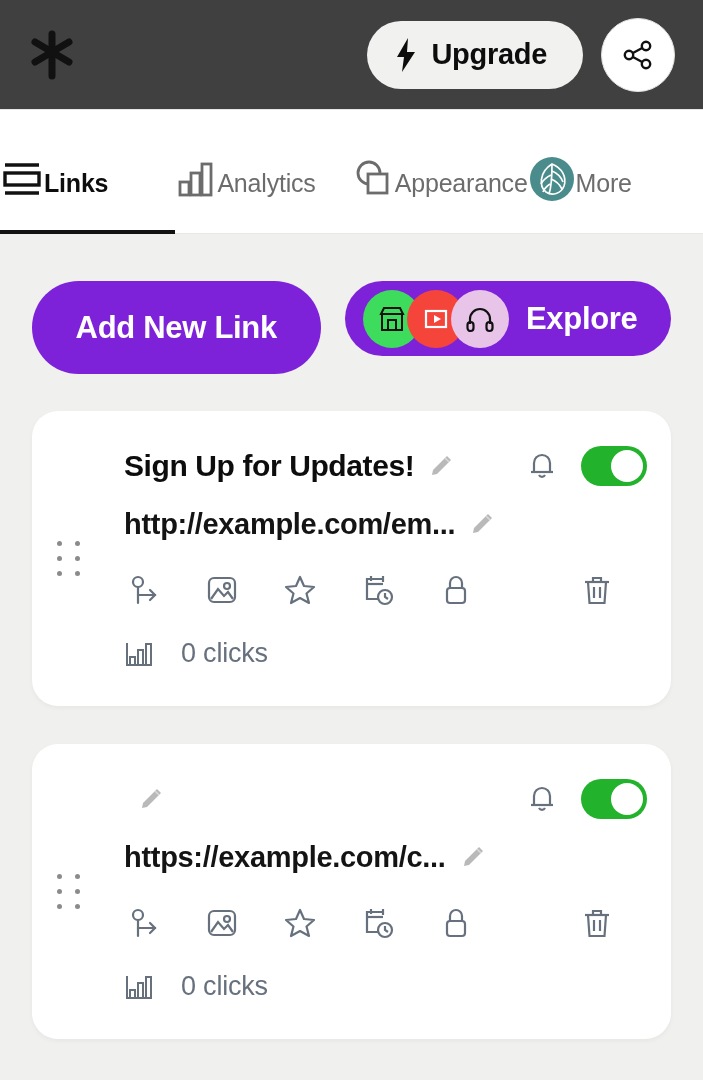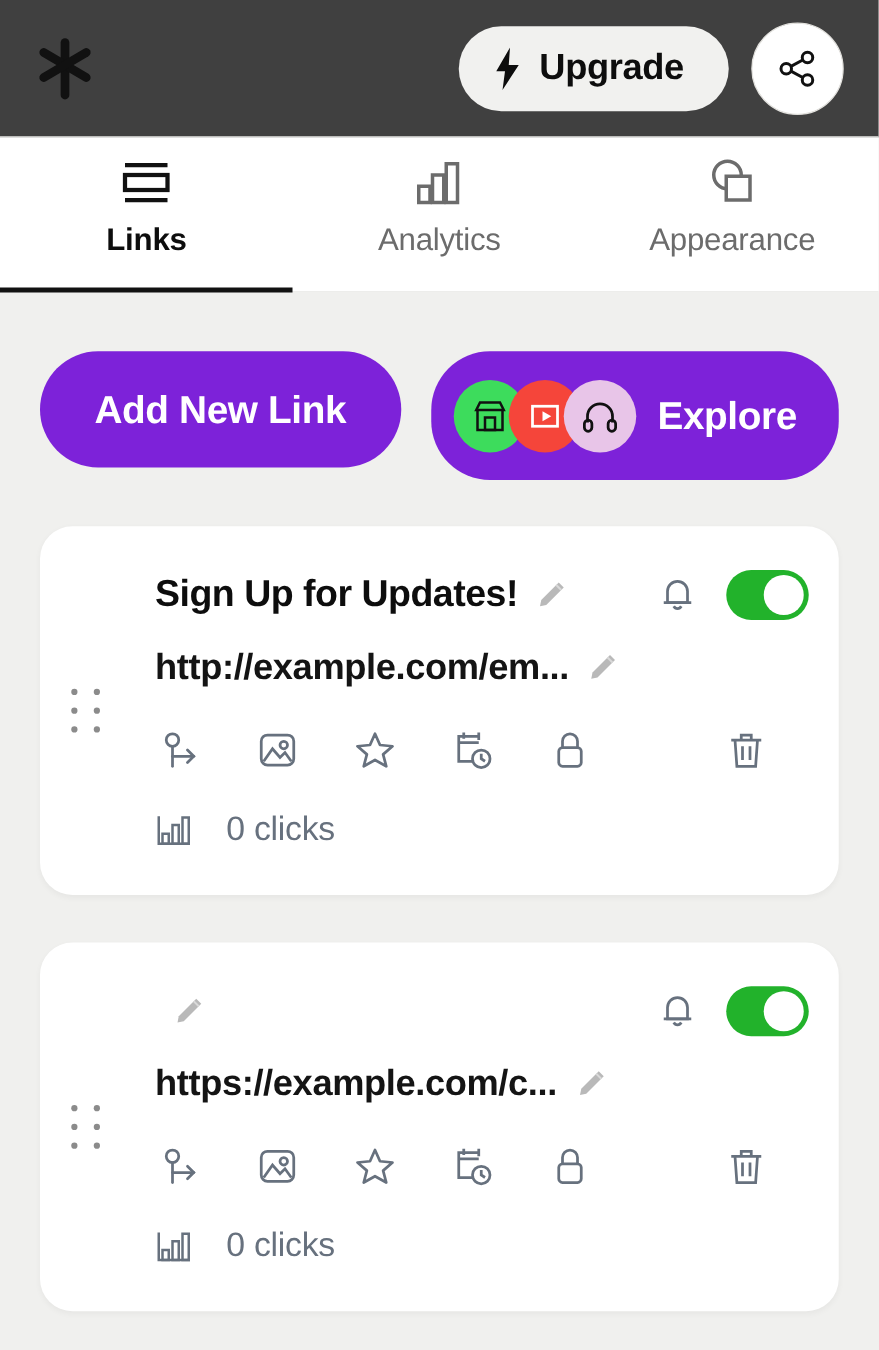--- a/index.html
+++ b/index.html
@@ -73,21 +73,20 @@
     background: #ffffff;
     display: flex;
     align-items: flex-start;
     position: relative;
     border-bottom: 1px solid #e8e8e5;
   }
   .tab {
     flex: 1;
     height: 100%;
     display: flex;
-    flex-direction: column;
     align-items: center;
     justify-content: flex-start;
     padding-top: 14px;
     cursor: pointer;
     position: relative;
   }
   .tab-icon {
     height: 44px;
     display: flex;
     align-items: center;
@@ -128,21 +127,21 @@
     font-size: 31px;
     font-weight: bold;
     letter-spacing: -0.3px;
     cursor: pointer;
     display: flex;
     align-items: center;
     justify-content: center;
   }
   .btn-explore {
     flex: 1 1 0;
-    height: 103px;
+    height: 75px;
     border: none;
     border-radius: 47px;
     background: #7d22d9;
     cursor: pointer;
     display: flex;
     align-items: center;
     padding-left: 18px;
     padding-right: 20px;
     gap: 0;
     font-family: "Liberation Sans", sans-serif;
@@ -361,20 +360,36 @@
       <svg width="44" height="42" viewBox="0 0 44 42">
         <g stroke="#6c6c6c" stroke-width="2.8" fill="none">
           <circle cx="18" cy="15" r="11"></circle>
           <rect x="17" y="16" width="19" height="19" fill="#fff"></rect>
         </g>
       </svg>
     </div>
     <div class="tab-label">Appearance</div>
   </div>
 
+  <div class="tab">
+    <div class="tab-icon">
+      <svg width="48" height="48" viewBox="0 0 48 48">
+        <circle cx="24" cy="24" r="22" fill="#4a8c8c"></circle>
+        <g stroke="#ffffff" stroke-width="1.7" fill="none">
+          <path d="M24 9 C34 13 39 22 36 31 C33 39 24 41 18 37 C11 32 11 17 24 9 Z"></path>
+          <path d="M24 9 C24 20 24 30 21 39"></path>
+          <path d="M24 16 C29 18 33 22 35 27"></path>
+          <path d="M23 24 C28 26 32 30 34 34"></path>
+          <path d="M23 20 C19 22 15 25 13 29"></path>
+          <path d="M22 29 C19 31 16 34 15 37"></path>
+        </g>
+      </svg>
+    </div>
+    <div class="tab-label">More</div>
+  </div>
 </div>
 
 <div class="actions">
   <button class="btn-primary">Add New Link</button>
 
   <button class="btn-explore">
     <span class="explore-avatars">
       <span class="avatar" style="background:#3ddc5c">
         <svg width="32" height="32" viewBox="0 0 32 32">
           <g stroke="#111" stroke-width="2" fill="none">

